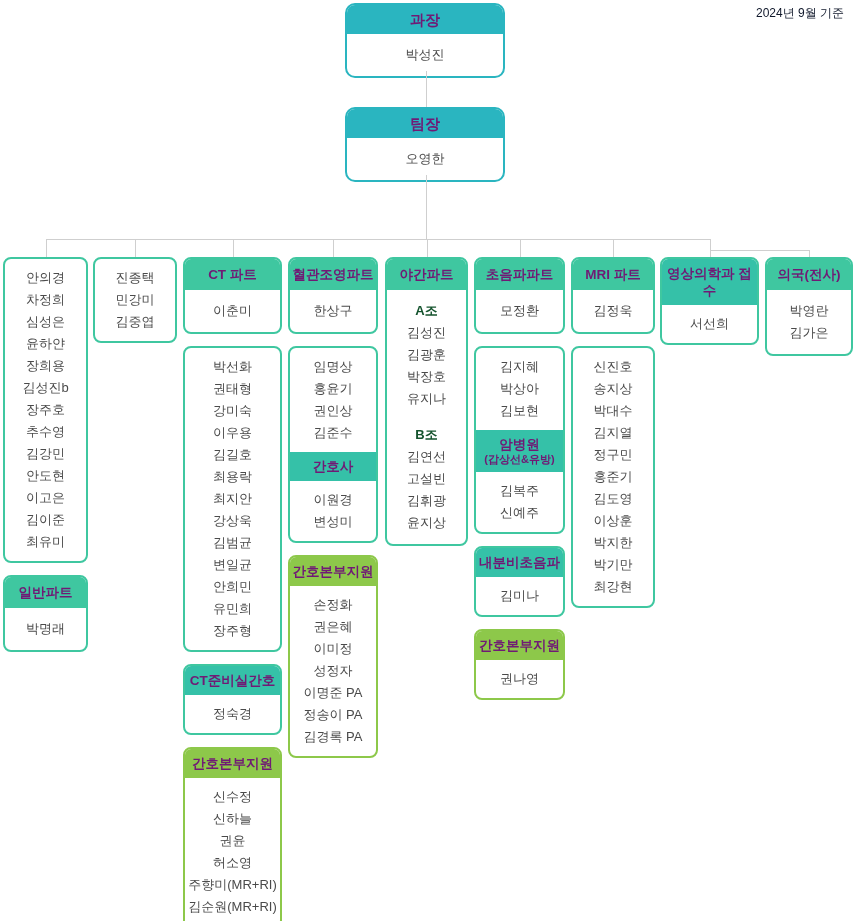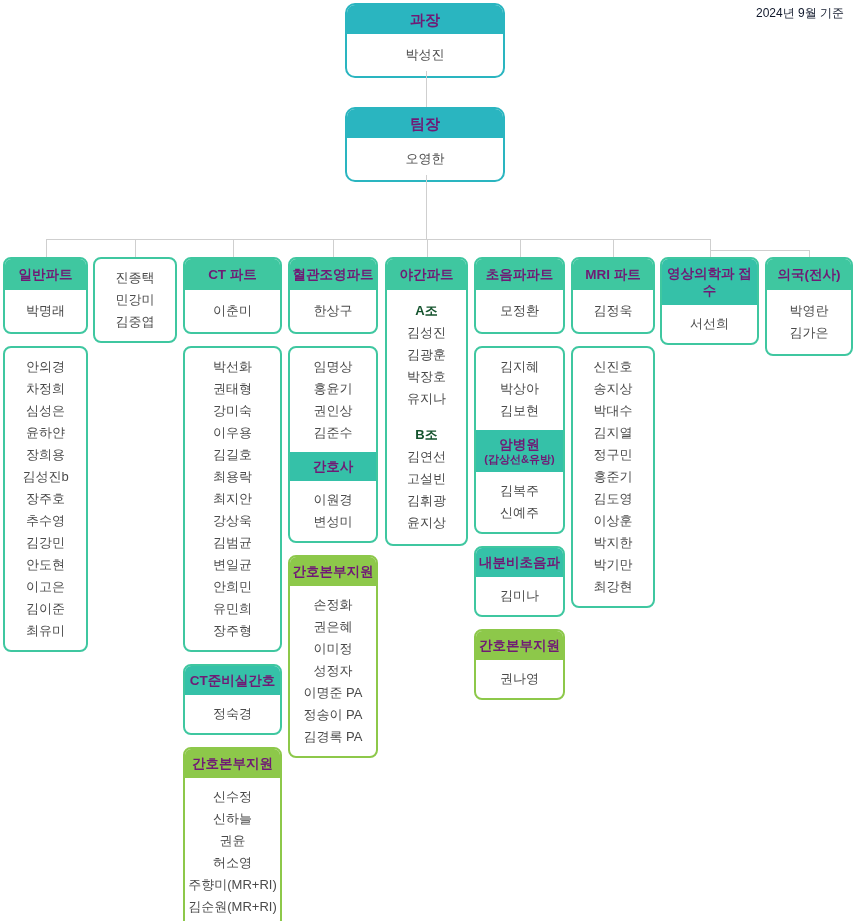--- a/index.html
+++ b/index.html
@@ -60,40 +60,40 @@
     <div class="vline" style="left: 333px; top: 239px; height: 18px;"></div>
     <div class="vline" style="left: 427px; top: 239px; height: 18px;"></div>
     <div class="vline" style="left: 520px; top: 239px; height: 18px;"></div>
     <div class="vline" style="left: 613px; top: 239px; height: 18px;"></div>
     <div class="vline" style="left: 710px; top: 239px; height: 18px;"></div>
     <div class="vline" style="left: 710px; top: 239px; height: 11px;"></div>
     <div class="hline" style="top: 250px; left: 710px; width: 100px;"></div>
     <div class="vline" style="left: 809px; top: 250px; height: 7px;"></div>
     <div class="col" style="left: 3px; top: 257px; width: 85px;">
       <div class="box">
-        <div class="band title">일반파트</div>
-        <div class="lead-body">
-          <div class="name">박명래</div>
-        </div>
-      </div>
-      <div class="box">
         <div class="items">
           <div class="name">안의경</div>
           <div class="name">차정희</div>
           <div class="name">심성은</div>
           <div class="name">윤하얀</div>
           <div class="name">장희용</div>
           <div class="name">김성진b</div>
           <div class="name">장주호</div>
           <div class="name">추수영</div>
           <div class="name">김강민</div>
           <div class="name">안도현</div>
           <div class="name">이고은</div>
           <div class="name">김이준</div>
           <div class="name">최유미</div>
+        </div>
+      </div>
+      <div class="box">
+        <div class="band title">일반파트</div>
+        <div class="lead-body">
+          <div class="name">박명래</div>
         </div>
       </div>
     </div>
     <div class="col" style="left: 93px; top: 257px; width: 84px;">
       <div class="box">
         <div class="items">
           <div class="name">진종택</div>
           <div class="name">민강미</div>
           <div class="name">김중엽</div>
         </div>

